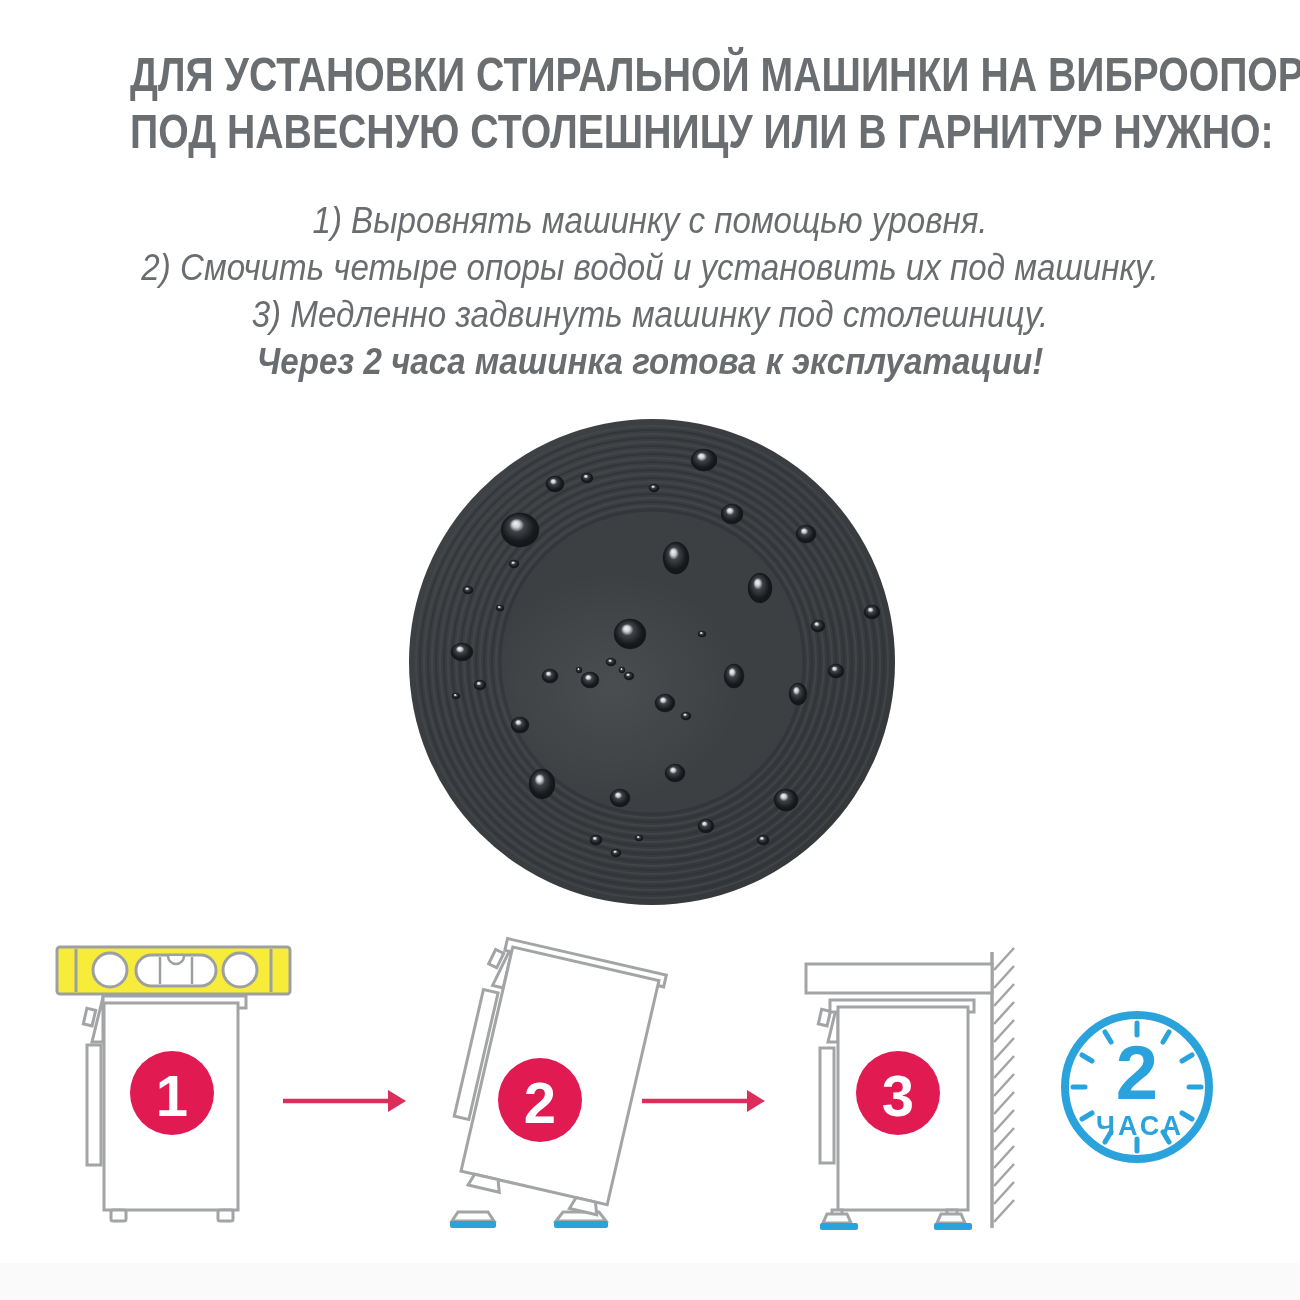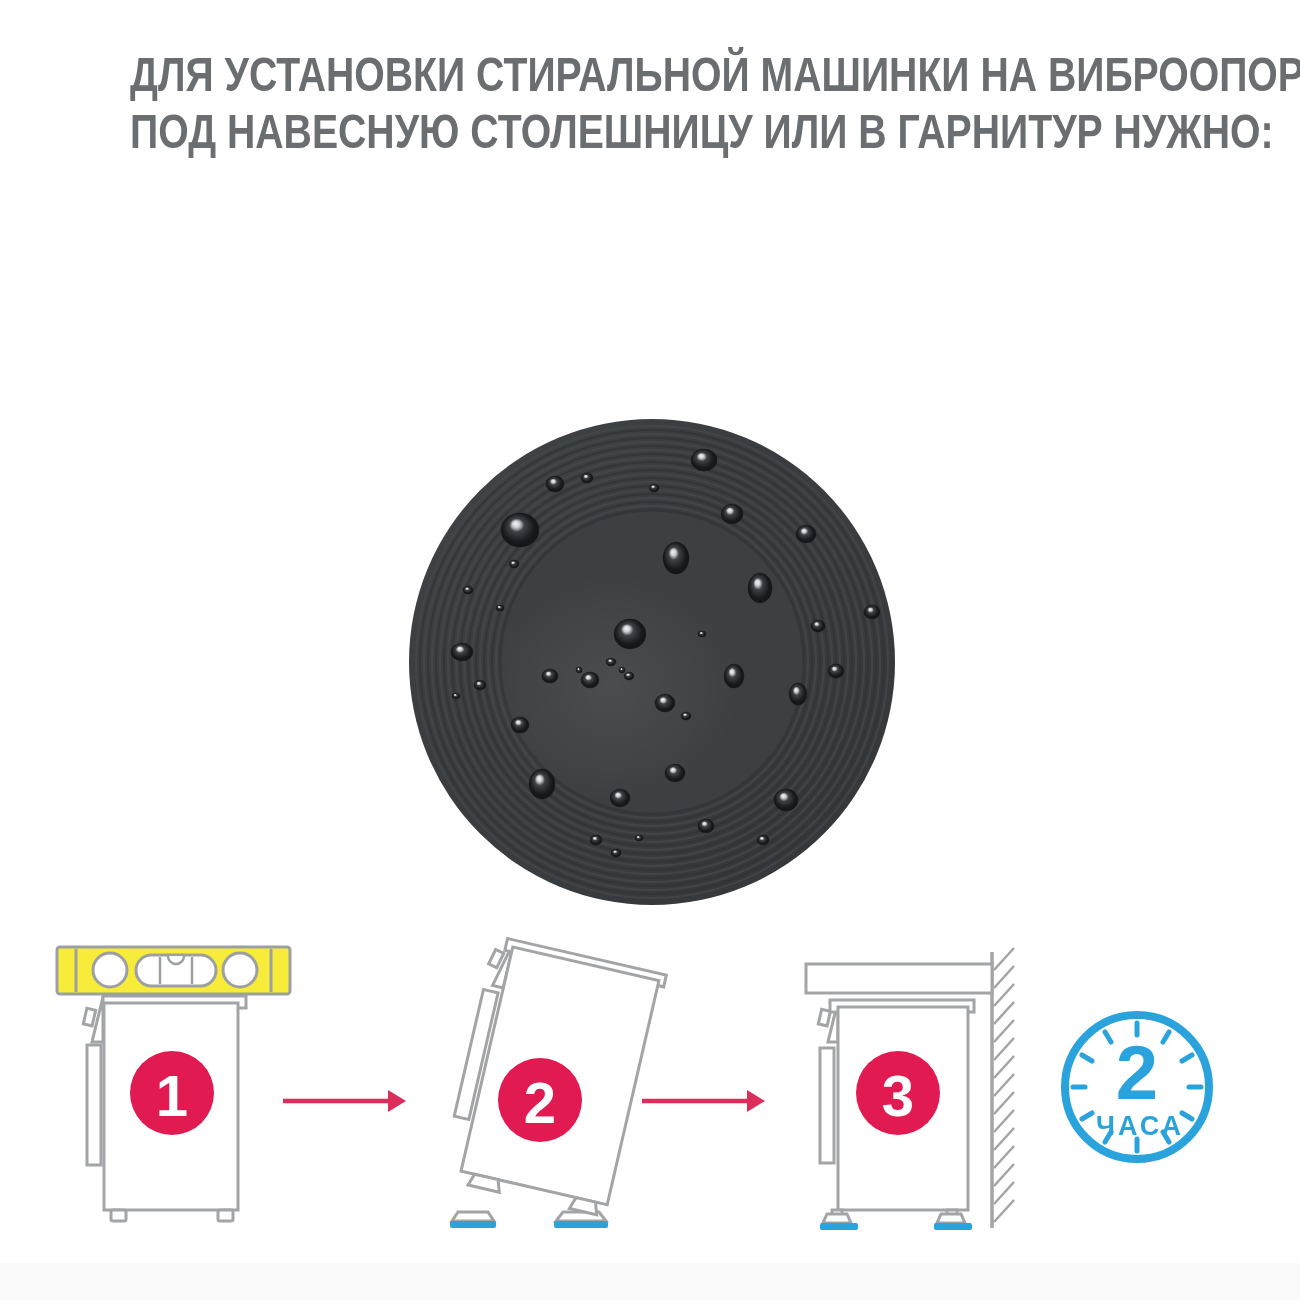--- a/index.html
+++ b/index.html
@@ -40,20 +40,26 @@
 </head>
 <body>
 
 <div class="canvas">
 
   <div class="heading">
     <div class="hline">ДЛЯ УСТАНОВКИ СТИРАЛЬНОЙ МАШИНКИ НА ВИБРООПОРАХ</div>
     <div class="hline">ПОД НАВЕСНУЮ СТОЛЕШНИЦУ ИЛИ В ГАРНИТУР НУЖНО:</div>
   </div>
 
+  <div class="instructions">
+    <div class="instr">1) Выровнять машинку с помощью уровня.</div>
+    <div class="instr">2) Смочить четыре опоры водой и установить их под машинку.</div>
+    <div class="instr">3) Медленно задвинуть машинку под столешницу.</div>
+    <div class="instr note">Через 2 часа машинка готова к эксплуатации!</div>
+  </div>
 
   <div class="pad-wrap">
     <svg width="500" height="500" viewBox="0 0 500 500">
       <defs>
         <radialGradient id="dropGrad" cx="50%" cy="50%" r="65%" fx="38%" fy="30%">
           <stop offset="0%" stop-color="#ffffff" stop-opacity="0.95"></stop>
           <stop offset="14%" stop-color="#e8edf1" stop-opacity="0.85"></stop>
           <stop offset="30%" stop-color="#3f4347"></stop>
           <stop offset="65%" stop-color="#17191c"></stop>
           <stop offset="100%" stop-color="#101113"></stop>

